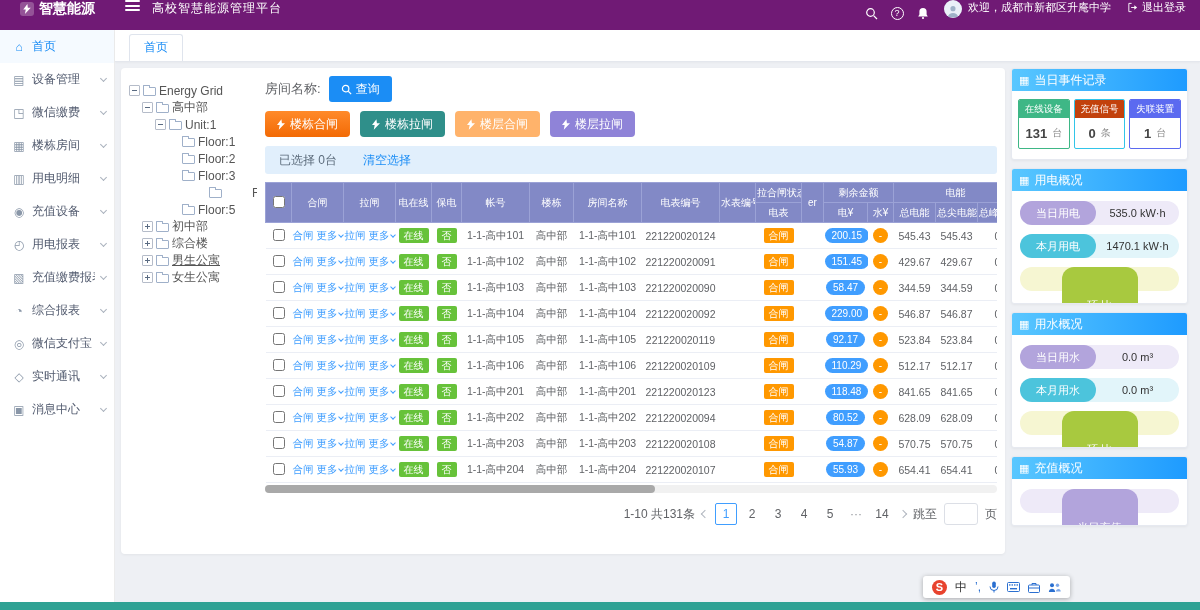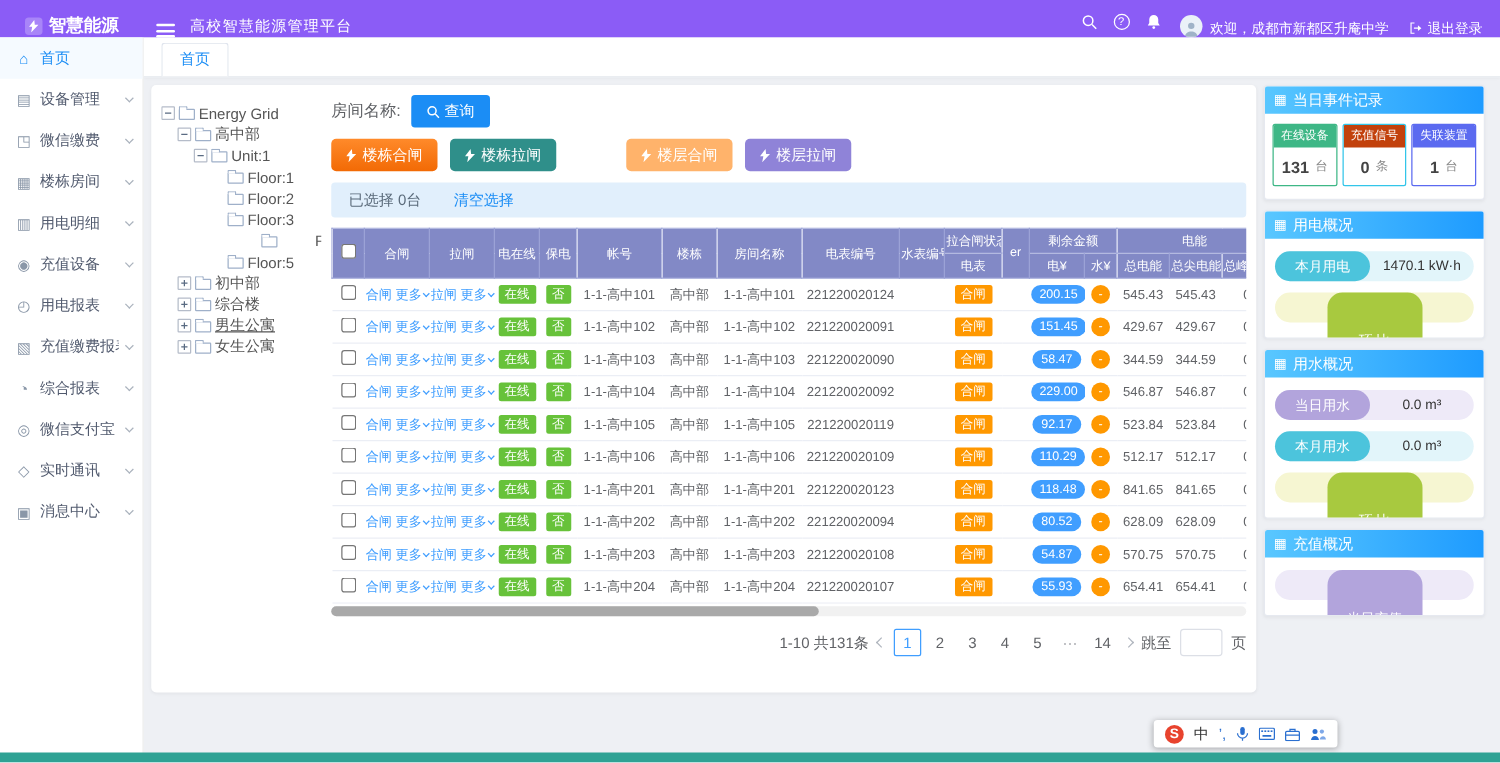--- a/index.html
+++ b/index.html
@@ -1,21 +1,21 @@
 <!DOCTYPE html>
 <html><head>
 <meta charset="utf-8">
 <style>
 *{margin:0;padding:0;box-sizing:border-box;}
 html,body{width:1200px;height:610px;overflow:hidden;}
 body{font-family:"Liberation Sans","DejaVu Sans",sans-serif;background:#eef0f4;font-size:12px;color:#606266;}
 .screen{width:1200px;height:610px;position:relative;display:flex;flex-direction:column;background:#eef0f4;}
 
 
-.topbar{height:30px;background:#8b5cf6;display:flex;align-items:flex-end;color:#fff;flex:0 0 30px;}
+.topbar{height:30px;background:#701a75;display:flex;align-items:flex-start;color:#fff;flex:0 0 30px;}
 .logo{width:115px;display:flex;align-items:center;justify-content:center;font-weight:bold;font-size:14px;gap:5px;}
 .logo-badge{width:14px;height:14px;border-radius:3px;background:rgba(255,255,255,.25);display:flex;align-items:center;justify-content:center;}
 .hamburger{width:15px;height:11px;display:flex;flex-direction:column;justify-content:space-between;margin:0 12px 0 10px;cursor:pointer;}
 .hamburger span{height:2px;background:#fff;border-radius:1px;}
 .platform-title{font-size:12px;letter-spacing:1px;}
 .topbar-spacer{flex:1;}
 .topbar-icon{width:26px;height:26px;display:flex;align-items:center;justify-content:center;cursor:pointer;}
 .qmark{width:13px;height:13px;border:1px solid #fff;border-radius:50%;font-size:9px;line-height:11px;text-align:center;}
 .avatar{width:18px;height:18px;border-radius:50%;background:#eaf1f8;display:flex;align-items:flex-end;justify-content:center;margin:0 6px 0 8px;overflow:hidden;}
 .welcome{font-size:11px;margin-right:16px;white-space:nowrap;}
@@ -53,21 +53,21 @@
 .work{flex:1;min-width:0;display:flex;flex-direction:column;}
 .filter-row{display:flex;align-items:center;gap:8px;}
 .filter-label{font-size:13px;color:#606266;white-space:nowrap;}
 .room-input{width:150px;height:26px;border:1px solid #dcdfe6;border-radius:3px;padding:0 8px;font-size:12px;color:#606266;background:#fff;outline:none;}
 .room-input::placeholder{color:#c0c4cc;}
 .search-btn{height:26px;padding:0 12px;background:#1b8df5;color:#fff;border:none;border-radius:3px;font-size:12px;display:flex;align-items:center;gap:4px;cursor:pointer;}
 .actions-row{display:flex;gap:10px;margin-top:9px;}
 .action-btn{height:26px;padding:0 12px;border:none;border-radius:4px;color:#fff;font-size:12px;display:flex;align-items:center;gap:5px;cursor:pointer;white-space:nowrap;}
 .btn-building-close{background:linear-gradient(180deg,#ff8a2a,#f26a05);}
 .btn-building-open{background:#2f8f8a;}
-.btn-floor-close{background:#ffb36b;margin-left:46px;}
+.btn-floor-close{background:#ffb36b;}
 .btn-floor-open{background:#8f83d8;}
 .selection-bar{margin-top:9px;height:28px;background:#e1effc;border-radius:3px;display:flex;align-items:center;padding:0 14px;gap:26px;font-size:12px;color:#5b6b7b;flex:0 0 28px;}
 .clear-link{color:#1b8df5;cursor:pointer;}
 
 
 .table-wrap{margin-top:8px;overflow:hidden;width:100%;}
 table.rooms{border-collapse:collapse;table-layout:fixed;width:752px;}
 table.rooms th{background:#8289c6;color:#fff;font-weight:normal;border:1px solid #9ba2d6;padding:1px;height:20px;text-align:center;white-space:nowrap;overflow:hidden;font-size:10px;}
 table.rooms td{border-bottom:1px solid #ebeef5;text-align:center;height:26px;padding:1px;color:#606266;white-space:nowrap;overflow:hidden;font-size:10.5px;background:#fff;}
 .tlink{color:#409eff;cursor:pointer;}
@@ -644,20 +644,24 @@
                 </div>
               </div>
           </div>
 
           <div class="card">
             <div class="card-header">
               <span class="hdr-ico">▦</span>
               <span>用电概况</span>
             </div>
             <div class="usage-body">
+                <div class="usage-row" style="background: rgb(238, 234, 248);">
+                  <span class="usage-pill" style="background: rgb(178, 164, 220);">当日用电</span>
+                  <span class="usage-value">535.0 kW·h</span>
+                </div>
                 <div class="usage-row" style="background: rgb(226, 245, 250);">
                   <span class="usage-pill" style="background: rgb(76, 196, 220);">本月用电</span>
                   <span class="usage-value">1470.1 kW·h</span>
                 </div>
                 <div class="usage-row" style="background: rgb(246, 246, 210);">
                   <span class="usage-pill" style="background: rgb(168, 201, 63);">环 比</span>
                   <span class="usage-value">-0.9%</span>
                 </div>
               </div>
           </div>

